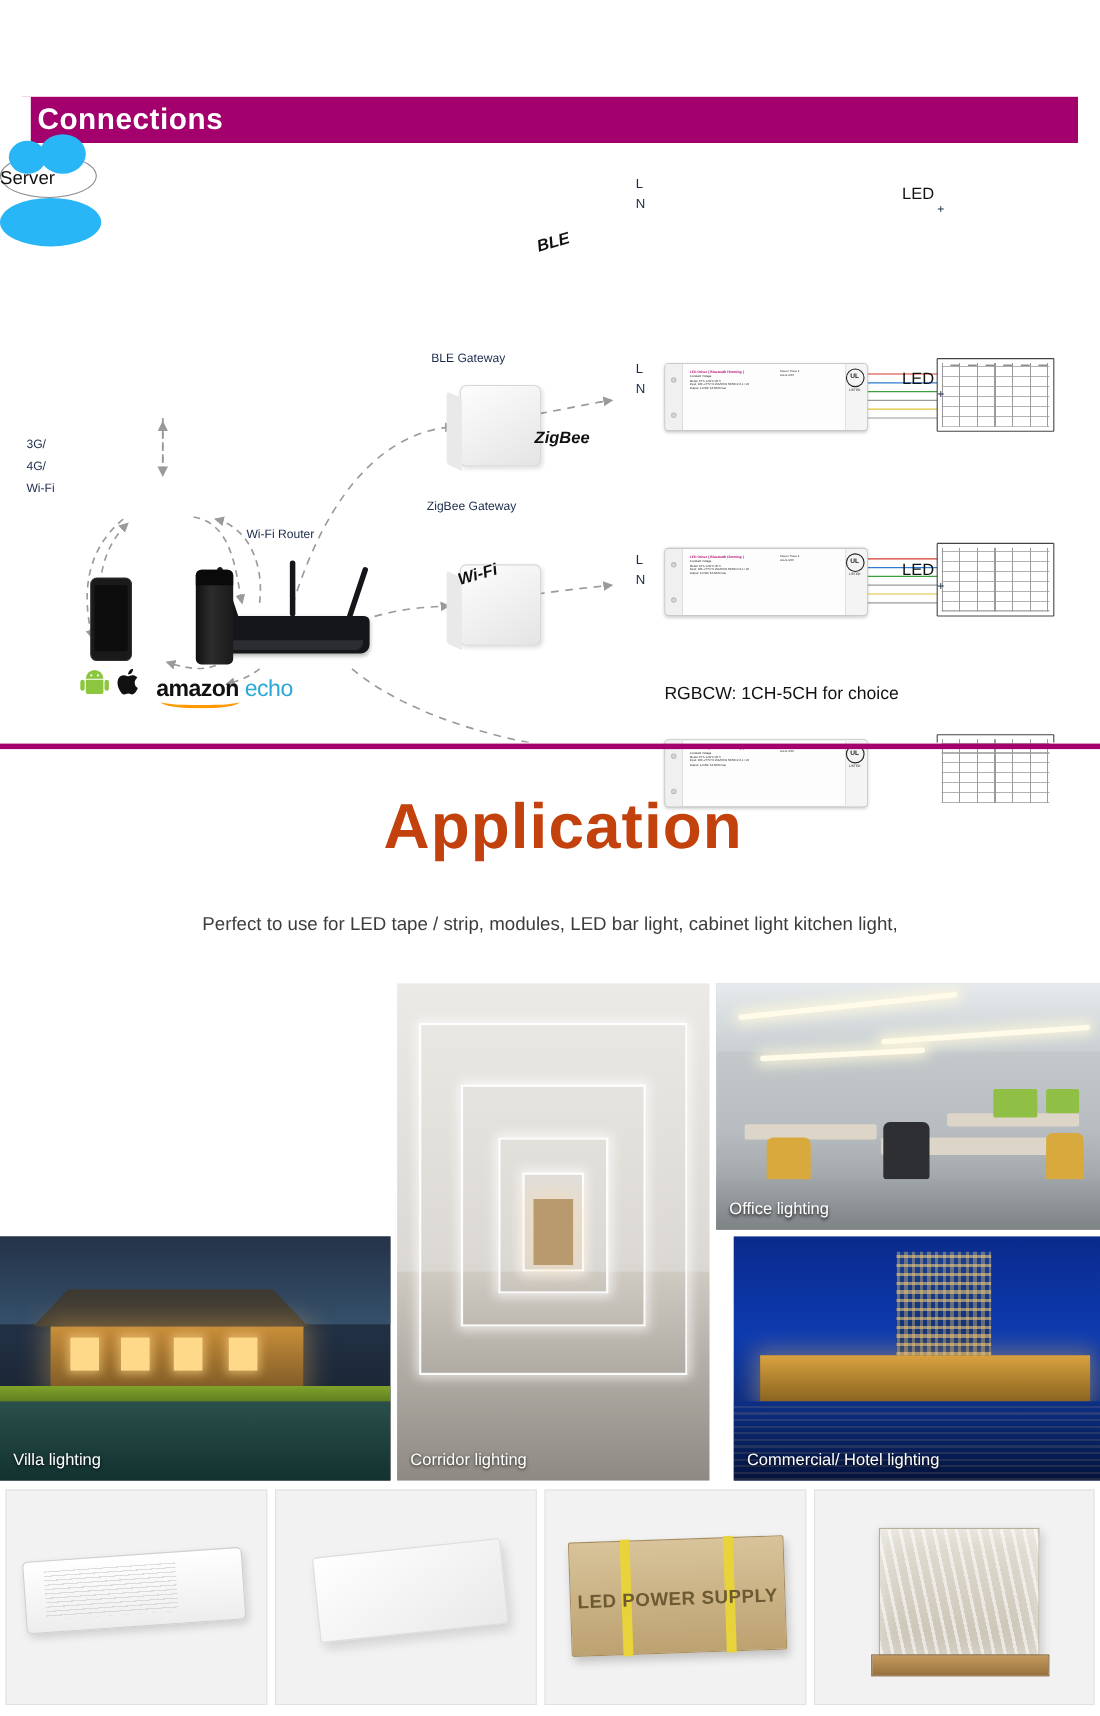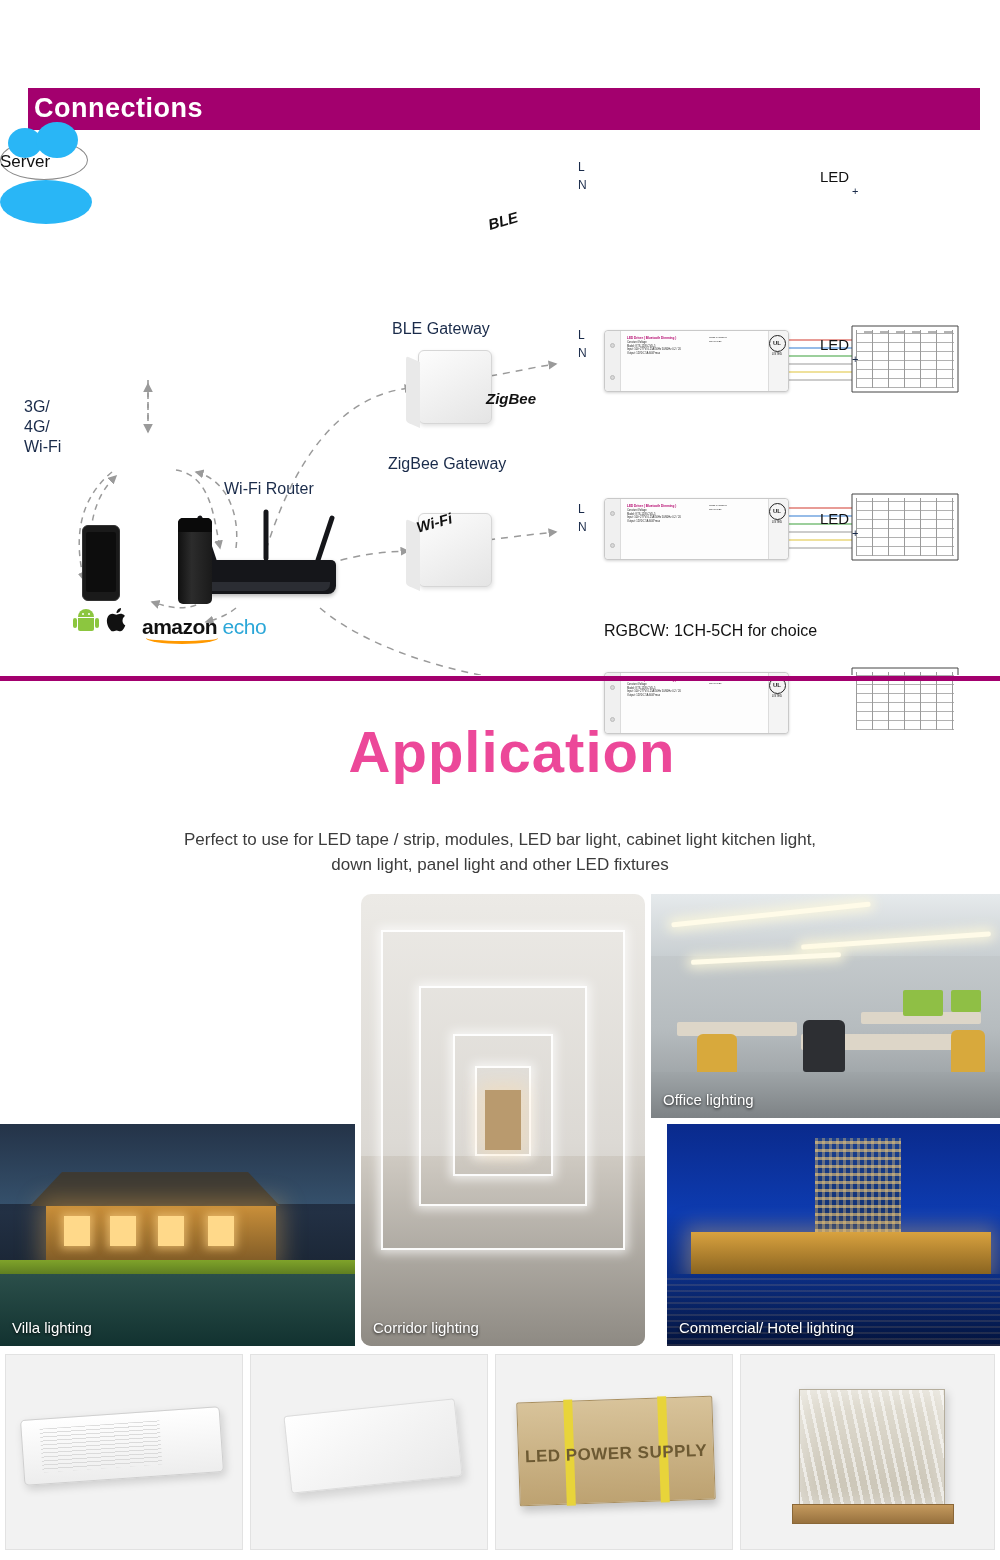--- a/index.html
+++ b/index.html
@@ -28,21 +28,21 @@
     color: #ffffff; font-size: 27px; font-weight: bold; letter-spacing: .5px;
   }
 
   
   .diagram {
     position: absolute; left: 0; top: 140px; width: 1000px; height: 535px;
   }
   .diagram svg { position: absolute; left: 0; top: 0; }
 
   .dlabel {
-    position: absolute; font-size: 16px; color: #1a2b4a; white-space: nowrap;
+    position: absolute; font-size: 11px; color: #1a2b4a; white-space: nowrap;
   }
   .dlabel.bold { font-weight: bold; font-size: 15px; color: #111; font-style: italic; }
   .server-cloud {
     left: 104px; top: 196px; width: 88px; height: 40px;
     border: 1.4px solid #8a8a8a; border-radius: 50%; background: #fff;
   }
   .server-cloud .txt {
     position: absolute; left: 0; right: 0; top: 12px; 
     font-size: 17px; color: #111;
   }
@@ -143,21 +143,21 @@
   }
   .driver .ul-sub { font-size: 3px; line-height: 1.2; color: #222; margin-top: 1px; }
 
   
   .divider-purple {
     position: absolute; left: 0; top: 676px; width: 1000px; height: 5px;
     background: #a3006e;
   }
   .app-title {
     position: absolute; left: 0; top: 718px; width: 1000px; text-align: center;
-    font-size: 58px; font-weight: bold; color: #ec4899; letter-spacing: 1px; padding-left: 24px;
+    font-size: 58px; font-weight: bold; color: #c2410c; letter-spacing: 1px; padding-left: 24px;
   }
   .app-sub {
     position: absolute; left: 90px; top: 828px; width: 820px; text-align: center;
     font-size: 17px; color: #3c3c3c; line-height: 1.45;
   }
 
   
   .photos { position: absolute; left: 0; top: 894px; width: 1000px; height: 452px; }
   .photo {
     position: absolute; overflow: hidden; background: #222;
@@ -190,21 +190,21 @@
     position: absolute; left: 52px; top: 96px; width: 230px; height: 10px;
     background: rgba(255,226,170,.45); filter: blur(5px);
   }
   .ph-home .lamp {
     position: absolute; width: 8px; height: 8px; border-radius: 50%;
     background: #fff4d6; box-shadow: 0 0 14px 6px rgba(255,230,170,.5);
   }
 
   
   .ph-corridor { left: 361px; top: 0; width: 284px; height: 452px;
-    background: linear-gradient(180deg,#eceae6 0%,#dcd9d4 55%,#b9b5ae 100%); border-radius: 10px; }
+    background: linear-gradient(180deg,#eceae6 0%,#dcd9d4 55%,#b9b5ae 100%); }
   .ph-corridor .c1, .ph-corridor .c2, .ph-corridor .c3, .ph-corridor .c4 {
     position: absolute; border: 2px solid rgba(255,255,255,.95);
     box-shadow: 0 0 10px 3px rgba(255,255,255,.7);
   }
   .ph-corridor .floorc {
     position: absolute; left: 0; bottom: 0; width: 100%; height: 190px;
     background: linear-gradient(180deg,#cfcac2,#8e8a83);
   }
   .ph-corridor .vanish {
     position: absolute; left: 124px; top: 196px; width: 36px; height: 60px;
@@ -587,21 +587,20 @@
   <div class="dlabel" style="left:852px;top:387px;font-size:11px;">+</div>
   <div class="dlabel" style="left:820px;top:370px;font-size:15px;color:#111;">LED</div>
 
   <div style="position:absolute;left:604px;top:482px;font-size:16px;color:#111;">RGBCW: 1CH-5CH  for choice</div>
 </div>
 
 <div class="divider-purple"></div>
 <div class="app-title">Application</div>
 <div class="app-sub">
   <span>Perfect to use for LED tape / strip, modules, LED bar light, cabinet light kitchen light,</span><br>
-  <span>down light, panel light and other LED fixtures</span>
 </div>
 
 <div class="photos">
 
 
   <div class="photo ph-corridor">
     <div class="floorc"></div>
     <div class="c1" style="left:20px;top:36px;width:244px;height:320px;"></div>
     <div class="c2" style="left:58px;top:92px;width:168px;height:220px;"></div>
     <div class="c3" style="left:92px;top:140px;width:100px;height:142px;"></div>

